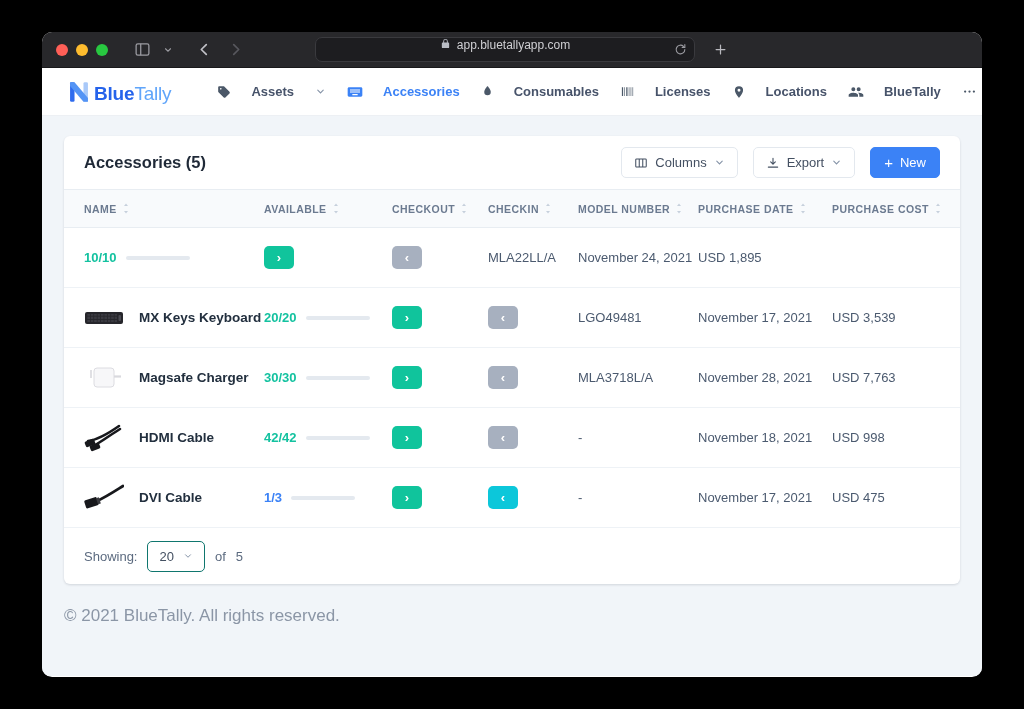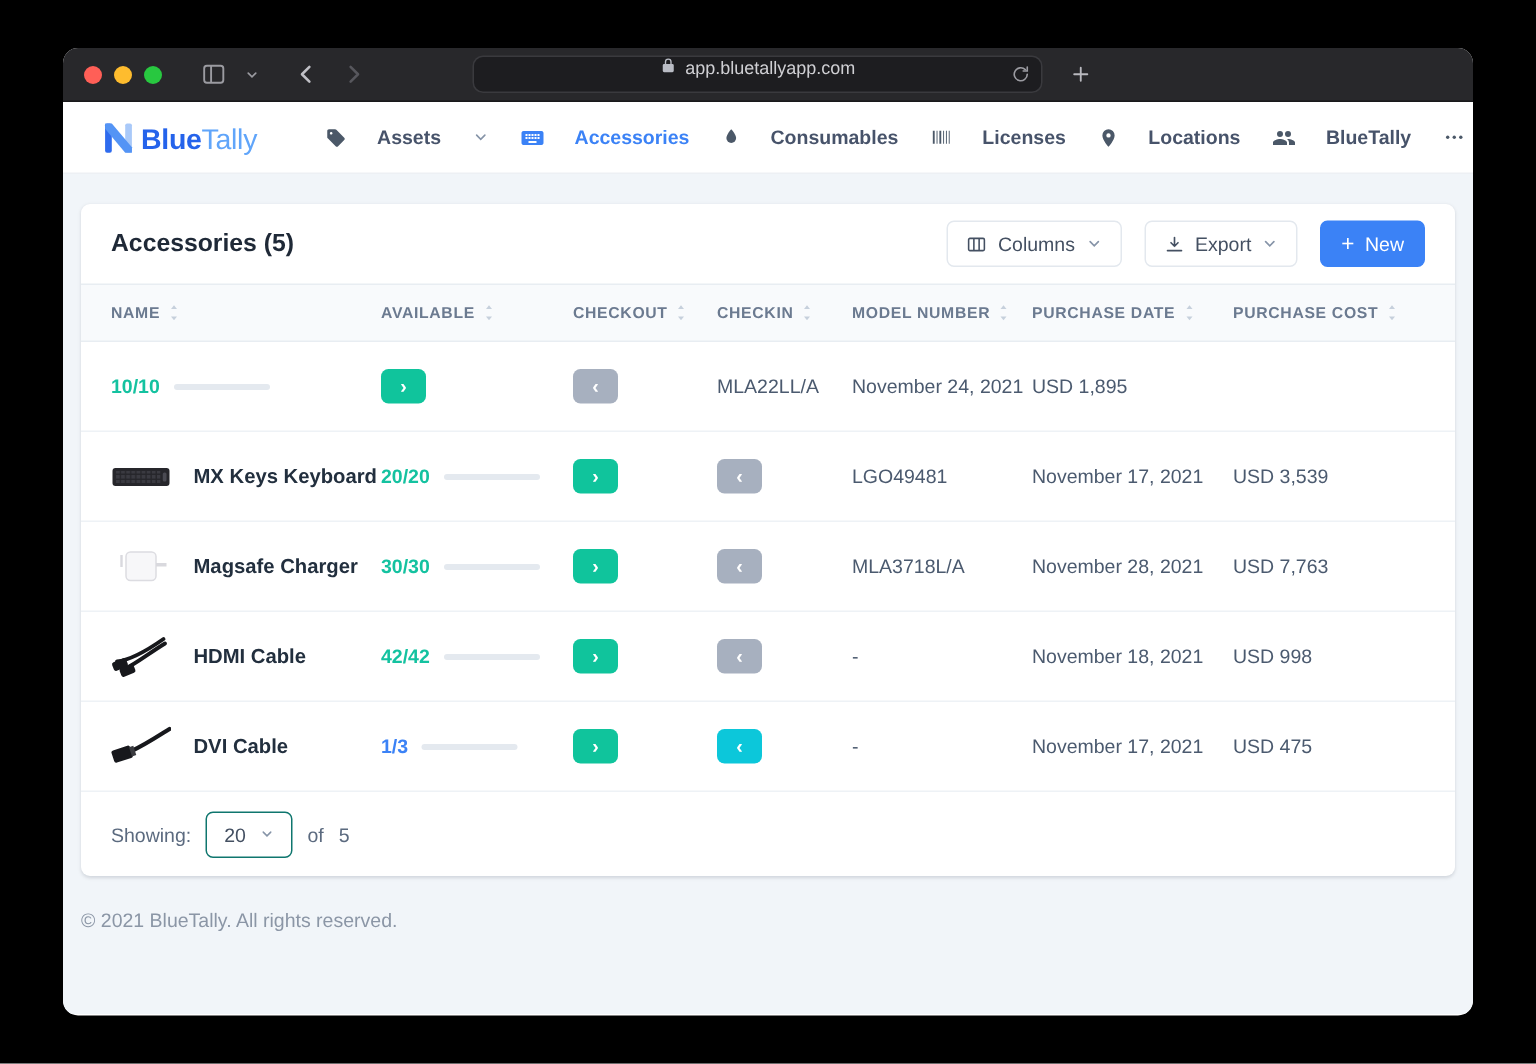--- a/index.html
+++ b/index.html
@@ -33,21 +33,21 @@
   .logo-blue { color:#2563eb; font-weight:700; }
   .logo-tally { color:#60a5fa; font-weight:500; }
   .nav-items { display:flex; align-items:center; gap:21px; margin-left:46px; }
   .nav-item { display:flex; align-items:center; gap:20px; font-size:13px; font-weight:600;
               color:#47536a; cursor:pointer; white-space:nowrap; }
   .nav-item.active { color:#3b82f6; }
   .nav-item .chev { display:flex; margin-left:1px; }
   .nav-right { margin-left:auto; display:flex; align-items:center; gap:18px; }
 
   
-  main { padding:20px 12px 0; }
+  main { padding:20px 22px 0; }
   .card { background:#fff; border-radius:6px;
           box-shadow:0 1px 3px rgba(16,24,40,.09),0 1px 2px rgba(16,24,40,.05); }
   .card-head { display:flex; align-items:center; height:54px; padding:0 20px;
                border-bottom:1px solid #e8edf2; }
   .page-title { font-size:16.5px; font-weight:700; color:#1f2937; margin-right:auto; }
   .search { display:flex; align-items:center; gap:10px; width:178px; height:30px;
             border-bottom:1px solid #e4e9ef; margin-right:26px; }
   .search input { border:0; outline:0; font-size:13px; width:100%; color:#334155;
                   font-family:inherit; background:transparent; }
   .search input::placeholder { color:#9aa6b5; }
@@ -77,21 +77,21 @@
             font-size:13px; font-weight:700; line-height:1; font-family:inherit; }
   .co-btn.checkout { background:#10c49c; }
   .co-btn.checkin { background:#a7b0bf; }
   .co-btn.checkin.enabled { background:#0cc7da; }
   .cell { font-size:13px; color:#4b5a6f; }
 
   .card-foot { height:56px; display:flex; align-items:center; gap:10px; padding:0 20px;
                font-size:13px; color:#5b6a7f; }
   .page-select { display:flex; align-items:center; gap:9px; border:1px solid #0f766e;
                  border-radius:5px; height:31px; padding:0 11px; color:#445062; cursor:pointer; }
-  .copyright { margin-top:22px; font-size:13px; color:#8b96a6; }
+  .copyright { margin-top:22px; font-size:17px; color:#8b96a6; }
 </style>
 </head>
 <body>
 
 <div class="window">
 
   <div class="toolbar">
     <div class="tb-left">
       <div class="traffic">
         <span class="tl red"></span>

